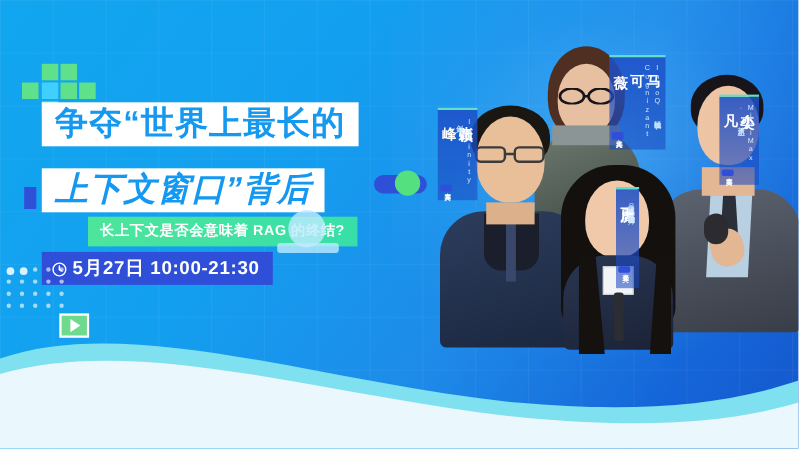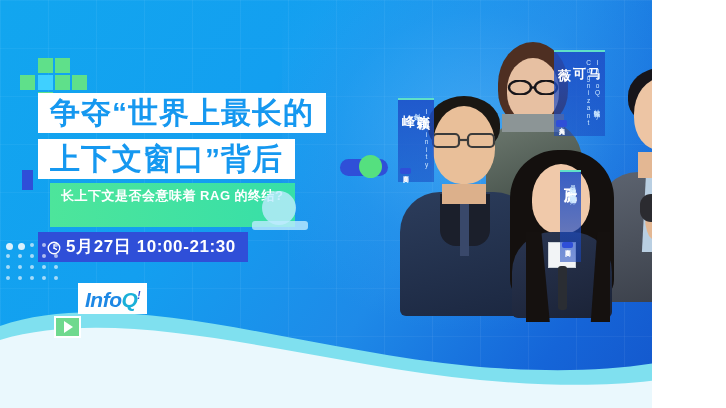--- a/index.html
+++ b/index.html
@@ -4,21 +4,21 @@
 <style>
   * { box-sizing: border-box; margin: 0; padding: 0; }
   html, body {
     width: 726px; height: 408px;
     overflow: hidden;
     font-family: "Liberation Sans", "DejaVu Sans", sans-serif;
   }
 
   #poster {
     position: relative;
-    width: 652px; height: 408px;
+    width: 726px; height: 408px;
     background: linear-gradient(125deg, #12a6ef 0%, #139ff0 35%, #1e8ae8 62%, #1565d8 85%, #1457cc 100%);
     overflow: hidden;
   }
 
   
   .grid-overlay {
     position: absolute; inset: 0;
     background-image:
       linear-gradient(to right, rgba(255,255,255,.055) 1px, transparent 1px),
       linear-gradient(to bottom, rgba(255,255,255,.045) 1px, transparent 1px);
@@ -94,31 +94,31 @@
     background: #ffffff;
     color: #1598f0;
     font-weight: 700;
     font-size: 30px;
     line-height: 35px;
     letter-spacing: 1px;
     padding: 2px 12px 3px 12px;
     white-space: nowrap;
     font-family: "Liberation Sans", "DejaVu Sans", sans-serif;
   }
-  .title-line.l2 { margin-top: 6px; }
+  .title-line.l2 { margin-top: 20px; font-style: italic; }
 
   .subtitle-bar {
     display: inline-block;
-    margin-top: 4px; margin-left: 12px;
+    margin-top: 4px; margin-left: 42px;
     background: linear-gradient(90deg, #4de59b 0%, #37dfa8 100%);
     color: #ffffff;
     font-size: 13px;
     font-weight: 700;
     letter-spacing: .5px;
-    padding: 4px 11px 22px 11px;
+    padding: 4px 11px 5px 11px;
     white-space: nowrap;
   }
 
   .time-bar {
     display: flex; align-items: center; gap: 5px;
     margin-top: 5px; margin-left: 0;
     background: #2f4fd8;
     color: #ffffff;
     font-size: 17px;
     font-weight: 700;
@@ -373,21 +373,20 @@
     </div>
     <div class="vbadge" style="left:170px; top:208px;">嘉宾</div>
   </div>
 
   <svg class="wave" viewBox="0 0 726 190" preserveAspectRatio="none">
     <path d="M0,108 C120,66 300,132 470,148 C580,158 660,150 726,128 L726,190 L0,190 Z" fill="#7fe0ef"></path>
     <path d="M0,122 C130,84 310,146 480,162 C590,172 665,166 726,148 L726,190 L0,190 Z" fill="#eaf8fd"></path>
   </svg>
 
   <div class="logo-block">
-    <div class="infoq"><span class="i1">Info</span><span class="i2">Q</span><span class="qdot">!</span></div>
     <div class="ep-row">
       <div class="play-btn">
           <div class="tri"></div>
         </div>
     </div>
   </div>
 
 </div>
 
 </body></html>

